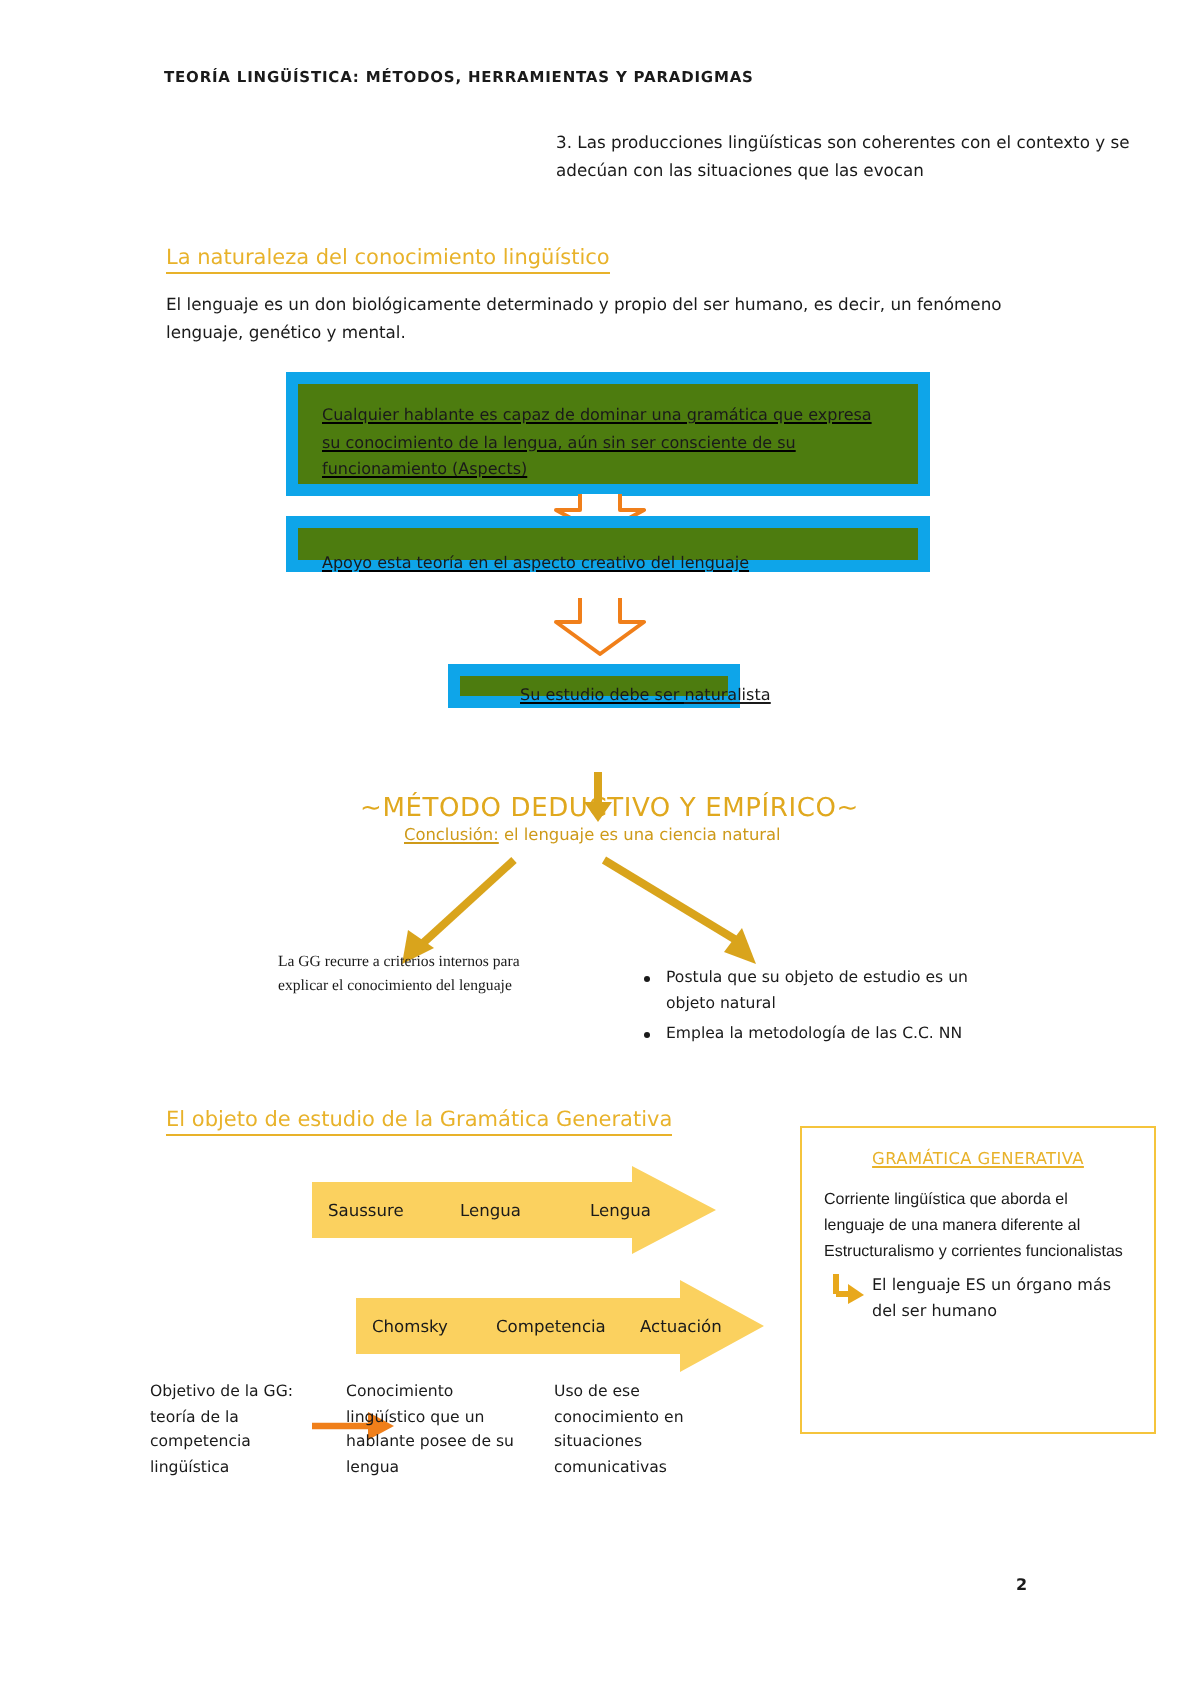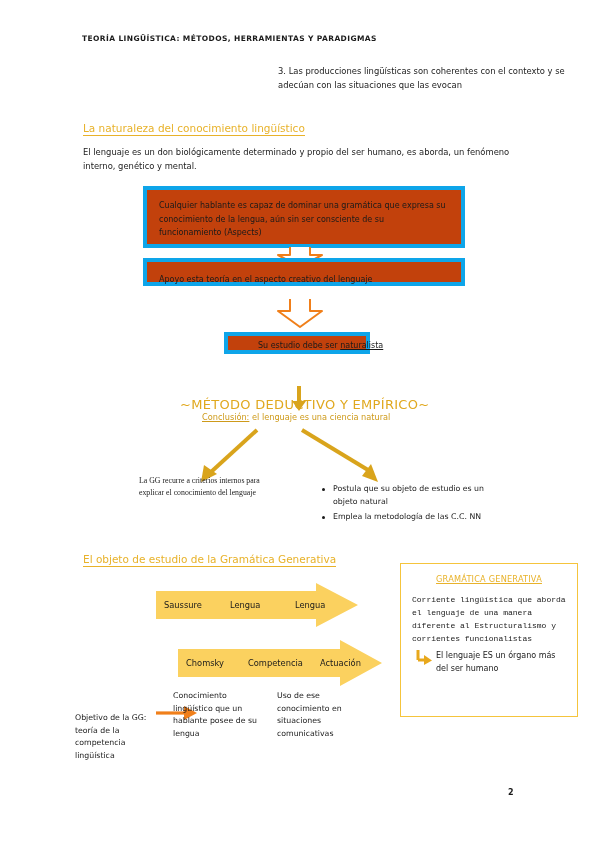--- a/index.html
+++ b/index.html
@@ -66,23 +66,24 @@
   .conclusion .u { text-decoration: underline; }
   .page-num {
     font-family: "DejaVu Sans", sans-serif;
     font-size: 8px;
     font-weight: bold;
     color: #1a1a1a;
   }
 
   
   .orange-box {
-    border: 4px solid #0ea5e9;
+    border: 6px solid #0ea5e9;
     box-sizing: border-box;
-    background: #c2410c;
+    background: #4d7c0f;
+    text-decoration: underline;
   }
   .orange-box .inner {
     font-family: "DejaVu Sans", sans-serif;
     font-size: 8px;
     line-height: 13.5px;
     color: #1a1a1a;
     padding: 9px 12px;
   }
   .orange-box.slim .inner {
     padding: 4px 10px;
@@ -149,21 +150,21 @@
   .yellow-box-title {
     font-family: "DejaVu Sans", sans-serif;
     font-size: 8.2px;
     color: #E8B22A;
     text-decoration: underline;
     letter-spacing: 0.2px;
     text-align: center;
     display: block;
   }
   .yellow-box-body {
-    font-family: Liberation Mono, monospace;
+    font-family: Liberation Sans, sans-serif;
     font-size: 8px;
     line-height: 13px;
     color: #1a1a1a;
   }
   .sub-note {
     font-family: "DejaVu Sans", sans-serif;
     font-size: 8px;
     line-height: 13px;
     color: #1a1a1a;
   }
@@ -180,21 +181,21 @@
 <div id="page">
 
   <div class="abs doc-header" style="left:82px; top:34px;">TEORÍA LINGÜÍSTICA: MÉTODOS, HERRAMIENTAS Y PARADIGMAS</div>
 
   <div class="abs body-text" style="left:278px; top:64px; width:300px;">3. Las producciones lingüísticas son coherentes con el contexto y se adecúan con las situaciones que las evocan</div>
 
   <div class="abs" style="left:83px; top:117px;">
     <span class="heading-yellow">La naturaleza del conocimiento lingüístico</span>
   </div>
 
-  <div class="abs body-text" style="left:83px; top:145px; width:432px;">El lenguaje es un don biológicamente determinado y propio del ser humano, es aborda, un fenómeno interno, genético y mental.</div>
+  <div class="abs body-text" style="left:83px; top:145px; width:432px;">El lenguaje es un don biológicamente determinado y propio del ser humano, es decir, un fenómeno lenguaje, genético y mental.</div>
 
   <div class="abs orange-box" style="left:143px; top:186px; width:322px; height:62px;">
     <div class="inner">Cualquier hablante es capaz de dominar una gramática que expresa su conocimiento de la lengua, aún sin ser consciente de su funcionamiento (Aspects)</div>
   </div>
 
   <div class="abs" style="left:272px; top:246px;">
     <svg class="down-arrow-outline" width="56" height="22" viewBox="0 0 56 22">
       <path d="M18 1 L18 9 L6 9 L28 21 L50 9 L38 9 L38 1" fill="#ffffff" stroke="#F07F1A" stroke-width="2" stroke-linejoin="round"></path>
     </svg>
   </div>
@@ -263,21 +264,21 @@
     <svg width="204" height="46" viewBox="0 0 204 46" style="position:absolute;left:0;top:0;">
       <path d="M0 9 L162 9 L162 0 L204 23 L162 46 L162 37 L0 37 Z" fill="#FBD15F"></path>
     </svg>
     <div class="labels">
       <span style="left:8px;">Chomsky</span>
       <span style="left:70px;">Competencia</span>
       <span style="left:142px;">Actuación</span>
     </div>
   </div>
 
-  <div class="abs col-text" style="left:75px; top:690px; width:82px;margin-top:22px;">Objetivo de la GG: teoría de la competencia lingüística</div>
+  <div class="abs col-text" style="left:75px; top:690px; width:82px;">Objetivo de la GG: teoría de la competencia lingüística</div>
 
   <div class="abs" style="left:156px; top:705px;">
     <svg width="42" height="16" viewBox="0 0 42 16">
       <path d="M0 8 L30 8" stroke="#F07F1A" stroke-width="3.2" fill="none"></path>
       <path d="M28 1 L41 8 L28 15 Z" fill="#F07F1A"></path>
     </svg>
   </div>
 
   <div class="abs col-text" style="left:173px; top:690px; width:92px;">Conocimiento lingüístico que un hablante posee de su lengua</div>
 

